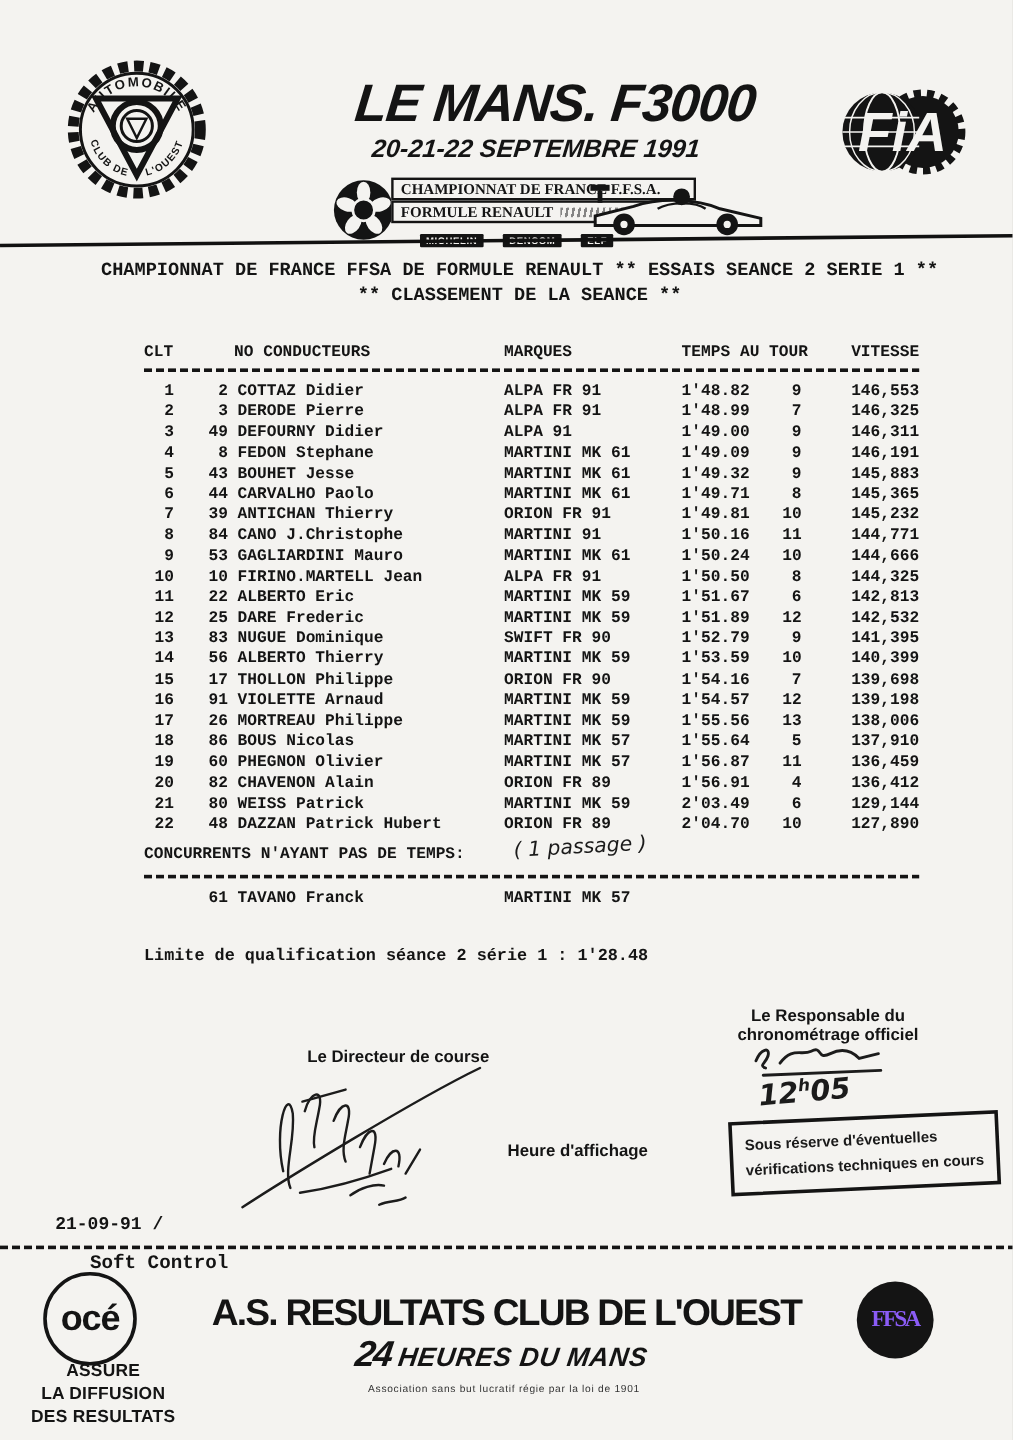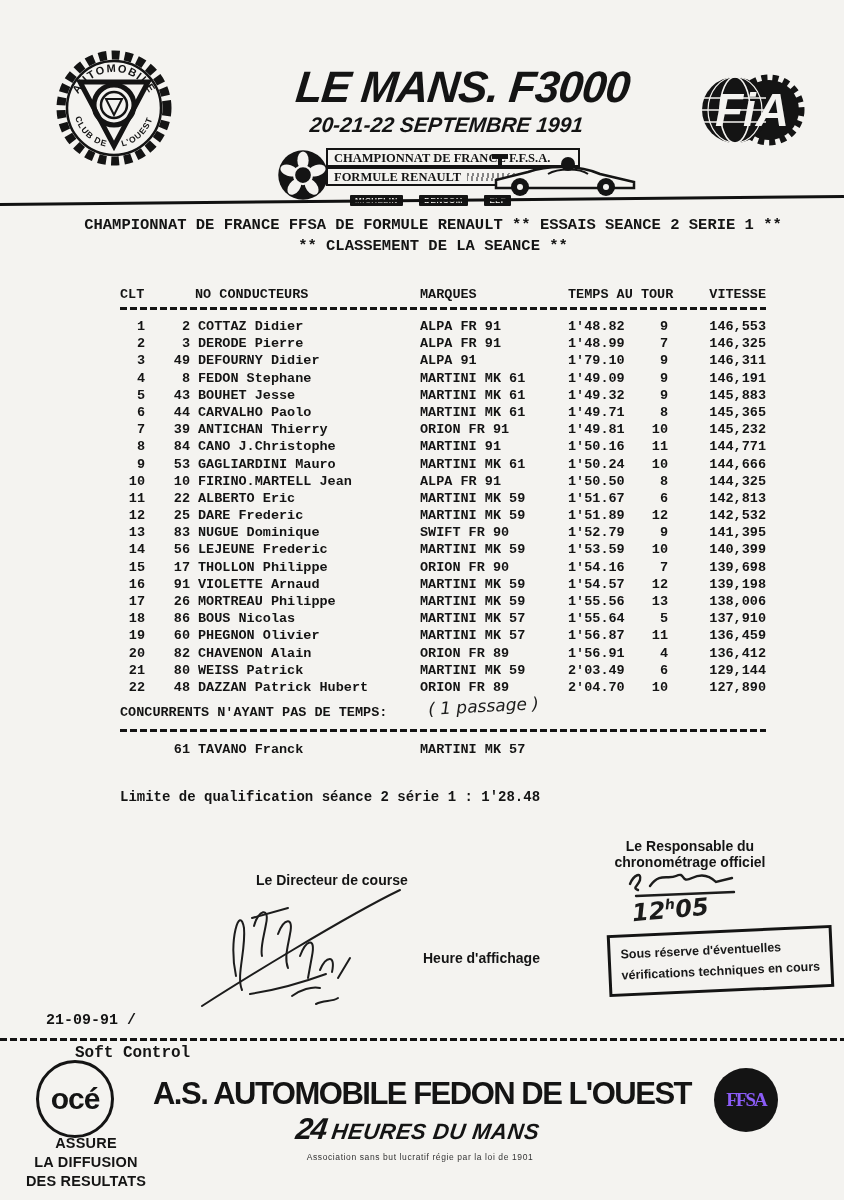--- a/index.html
+++ b/index.html
@@ -204,21 +204,21 @@
       <span class="c-temps">1'48.99</span>
       <span class="c-tours">7</span>
       <span class="c-vit">146,325</span>
     </div>
 
     <div class="trow">
       <span class="c-clt">3</span>
       <span class="c-no">49</span>
       <span class="c-driver">DEFOURNY Didier</span>
       <span class="c-marque">ALPA 91</span>
-      <span class="c-temps">1'79.10</span>
+      <span class="c-temps">1'49.00</span>
       <span class="c-tours">9</span>
       <span class="c-vit">146,311</span>
     </div>
 
     <div class="trow">
       <span class="c-clt">4</span>
       <span class="c-no">8</span>
       <span class="c-driver">FEDON Stephane</span>
       <span class="c-marque">MARTINI MK 61</span>
       <span class="c-temps">1'49.09</span>
@@ -312,21 +312,21 @@
       <span class="c-driver">NUGUE Dominique</span>
       <span class="c-marque">SWIFT FR 90</span>
       <span class="c-temps">1'52.79</span>
       <span class="c-tours">9</span>
       <span class="c-vit">141,395</span>
     </div>
 
     <div class="trow">
       <span class="c-clt">14</span>
       <span class="c-no">56</span>
-      <span class="c-driver">LEJEUNE Frederic</span>
+      <span class="c-driver">ALBERTO Thierry</span>
       <span class="c-marque">MARTINI MK 59</span>
       <span class="c-temps">1'53.59</span>
       <span class="c-tours">10</span>
       <span class="c-vit">140,399</span>
     </div>
 
     <div class="trow">
       <span class="c-clt">15</span>
       <span class="c-no">17</span>
       <span class="c-driver">THOLLON Philippe</span>
@@ -468,21 +468,21 @@
   <div class="abs mono15" style="left:38px;top:1044px;font-size:16px;margin-left:37px;">Soft Control</div>
   <div class="abs oce-tagline" style="left:6px;top:1134px;width:160px;">
     <span>ASSURE</span><br>
     <span>LA DIFFUSION</span><br>
     <span>DES RESULTATS</span>
   </div>
   <div class="abs oce-circle" style="left:36px;top:1060px;">
     <span>océ</span>
   </div>
 
-  <div class="abs club-title" style="left:422px;top:1076px;transform:translateX(-50%);">A.S. AUTOMOBILE FEDON DE L'OUEST</div>
+  <div class="abs club-title" style="left:422px;top:1076px;transform:translateX(-50%);">A.S. RESULTATS CLUB DE L'OUEST</div>
   <div class="abs event-name" style="left:418px;top:1112px;transform:translateX(-50%) skewX(-8deg);">
     <span class="big24">24</span><span> HEURES DU MANS</span>
   </div>
   <div class="abs assoc" style="left:420px;top:1152px;transform:translateX(-50%);">Association sans but lucratif régie par la loi de 1901</div>
 
   <div class="abs ffsa-circle" style="left:714px;top:1068px;">
     <span>FFSA</span>
   </div>
 
 </div>

